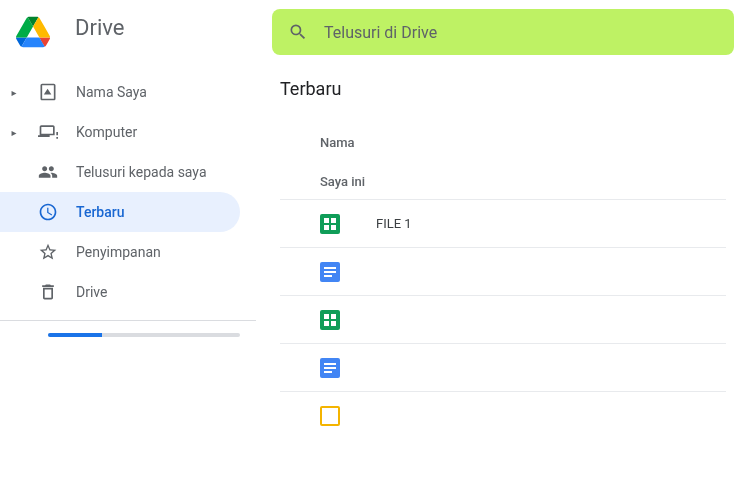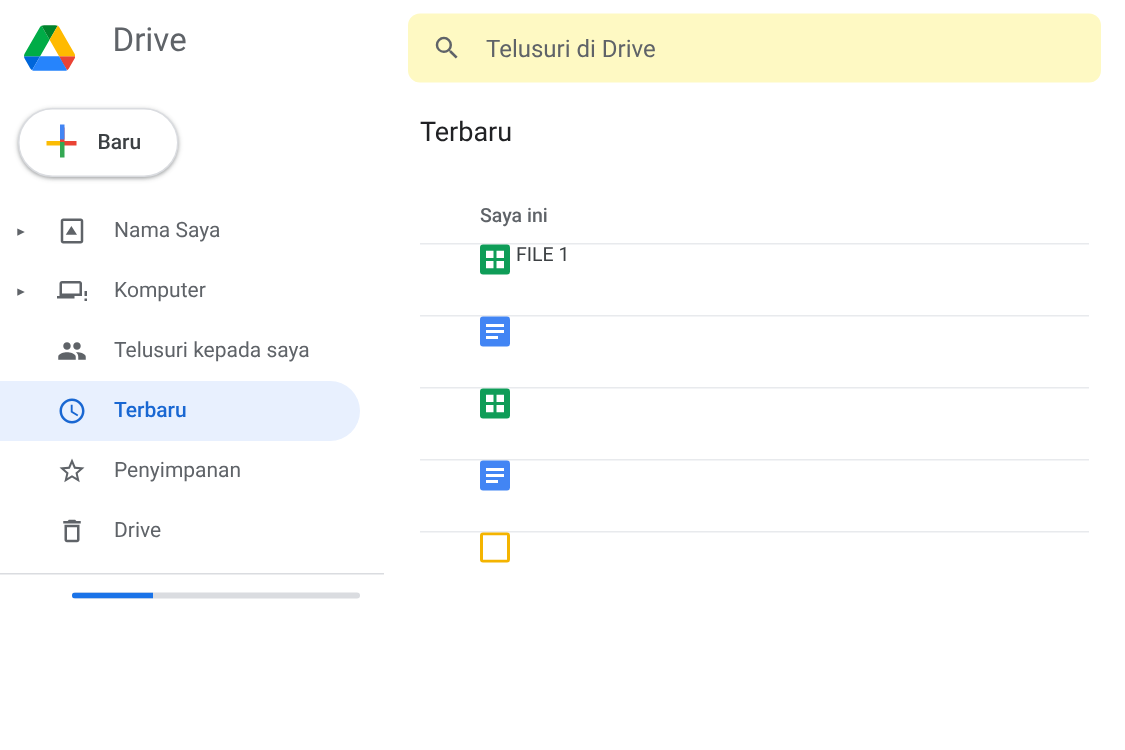--- a/index.html
+++ b/index.html
@@ -1,41 +1,41 @@
 <!DOCTYPE html>
 <html><head>
 <meta charset="utf-8">
 <style>
 * { margin:0; padding:0; box-sizing:border-box; font-family:'Google Sans',Roboto,Arial,sans-serif; }
 body { width:750px; height:500px; background:#fff; overflow:hidden; color:#3c4043; font-size:14px; }
 .header { display:flex; align-items:center; height:64px; padding:0 16px; }
 .logo-wrap { display:flex; gap:25px; width:256px; }
 .logo-text { font-size:22px; color:#5f6368; }
-.search-bar { flex:1; display:flex; align-items:center; background:#fef9c3; border-radius:8px; height:46px; padding:0 16px; gap:16px; }
+.search-bar { flex:1; display:flex; align-items:center; background:#bef264; border-radius:8px; height:46px; padding:0 16px; gap:16px; }
 .search-bar input { border:none; background:transparent; outline:none; font-size:16px; flex:1; color:#5f6368; }
 .search-bar input::placeholder { color:#5f6368; }
 .body { display:flex; height:calc(100% - 64px); }
 .sidebar { width:256px; padding-top:8px; display:flex; flex-direction:column; }
 .new-btn { display:inline-flex; align-items:center; gap:12px; margin:0 0 16px 12px; padding:10px 24px 10px 16px; border:1px solid #dadce0; border-radius:24px; background:#fff; box-shadow:0 1px 2px rgba(60,64,67,.3),0 1px 3px 1px rgba(60,64,67,.15); font-size:14px; font-weight:500; color:#3c4043; cursor:pointer; width:fit-content; }
 .plus-icon { width:24px; height:24px; display:flex; align-items:center; justify-content:center; position:relative; }
 .plus-icon .h { position:absolute; width:20px; height:3px; background:linear-gradient(to right,#fbbc04 50%,#ea4335 50%); }
 .plus-icon .v { position:absolute; width:3px; height:20px; background:linear-gradient(to bottom,#ea4335 50%,#34a853 50%); }
 .plus-icon .v2 { position:absolute; width:3px; height:10px; top:0; background:#4285f4; }
 .nav-item { display:flex; align-items:center; height:40px; padding:0 12px 0 8px; border-radius:0 20px 20px 0; margin-right:16px; cursor:pointer; gap:18px; color:#5f6368; }
 .nav-item.active { background:#e8f0fe; color:#1967d2; font-weight:500; }
 .nav-item .expand { width:12px; display:flex; align-items:center; justify-content:center; font-size:10px; color:#5f6368; }
 .nav-item .icon-slot { width:20px; height:20px; display:flex; align-items:center; justify-content:center; }
 .divider { height:1px; background:#dadce0; margin:8px 0; }
 .storage-bar { margin:4px 16px 0 48px; height:4px; background:#dadce0; border-radius:2px; overflow:hidden; }
 .storage-bar .fill { height:100%; width:28%; background:#1a73e8; }
 .main { flex:1; padding:14px 24px 0 24px; overflow:auto; }
 .page-title { font-size:18px; color:#202124; margin-bottom:28px; }
 .col-header { font-size:13px; font-weight:500; color:#5f6368; padding:8px 0 14px 40px; }
 .section-label { font-size:13px; font-weight:500; color:#5f6368; padding:10px 0 10px 40px; }
-.file-row { display:flex; height:48px; padding-left:40px; gap:4px; border-top:1px solid #e8eaed; cursor:pointer; }
+.file-row { display:flex; align-items:center; height:48px; padding-left:40px; gap:36px; border-top:1px solid #e8eaed; cursor:pointer; }
 .file-row:first-of-type { border-top:1px solid #e8eaed; }
 .file-name { font-size:13px; color:#3c4043; }
 .file-icon { width:20px; height:20px; display:flex; align-items:center; justify-content:center; border-radius:2px; }
 .file-icon.sheets { background:#0f9d58; }
 .file-icon.docs { background:#4285f4; }
 .file-icon.slides { background:#f4b400; border:2px solid #f4b400; }
 .file-icon.slides .inner { width:100%; height:100%; background:#fff; }
 svg { display:block; }
 </style>
 </head>
@@ -60,28 +60,20 @@
       <svg width="20" height="20" viewBox="0 0 24 24" fill="#5f6368">
           <path d="M15.5 14h-.79l-.28-.27A6.471 6.471 0 0016 9.5 6.5 6.5 0 109.5 16c1.61 0 3.09-.59 4.23-1.57l.27.28v.79l5 4.99L20.49 19l-4.99-5zm-6 0C7.01 14 5 11.99 5 9.5S7.01 5 9.5 5 14 7.01 14 9.5 11.99 14 9.5 14z"></path>
         </svg>
     </span>
     <input type="text" placeholder="Telusuri di Drive" style="">
   </div>
 </div>
 
 <div class="body">
   <div class="sidebar">
-    <button class="new-btn">
-      <span class="plus-icon">
-          <span class="h"></span>
-          <span class="v"></span>
-          <span class="v2"></span>
-        </span>
-      <span>Baru</span>
-    </button>
 
     <div class="nav-item">
       <span class="expand">▸</span>
       <span class="icon-slot">
           <svg width="20" height="20" viewBox="0 0 24 24" fill="#5f6368">
             <path d="M19 2H5c-1.1 0-2 .9-2 2v16c0 1.1.9 2 2 2h14c1.1 0 2-.9 2-2V4c0-1.1-.9-2-2-2zm0 18H5V4h14v16zM7 15l4.5-7L16 15H7z"></path>
           </svg>
         </span>
       <span>Nama Saya</span>
     </div>
@@ -133,20 +125,21 @@
 
     <div class="divider"></div>
 
     <div class="storage-bar">
         <div class="fill"></div>
       </div>
   </div>
 
   <div class="main">
     <div class="page-title">Terbaru</div>
+    <div class="col-header">Nama</div>
     <div class="section-label">Saya ini</div>
 
     <div class="file-row">
       <span class="file-icon sheets">
           <svg width="12" height="12" viewBox="0 0 12 12" fill="#fff">
             <path d="M0 0h5v5H0zM7 0h5v5H7zM0 7h5v5H0zM7 7h5v5H7z"></path>
           </svg>
         </span>
       <span class="file-name">FILE 1</span>
     </div>

